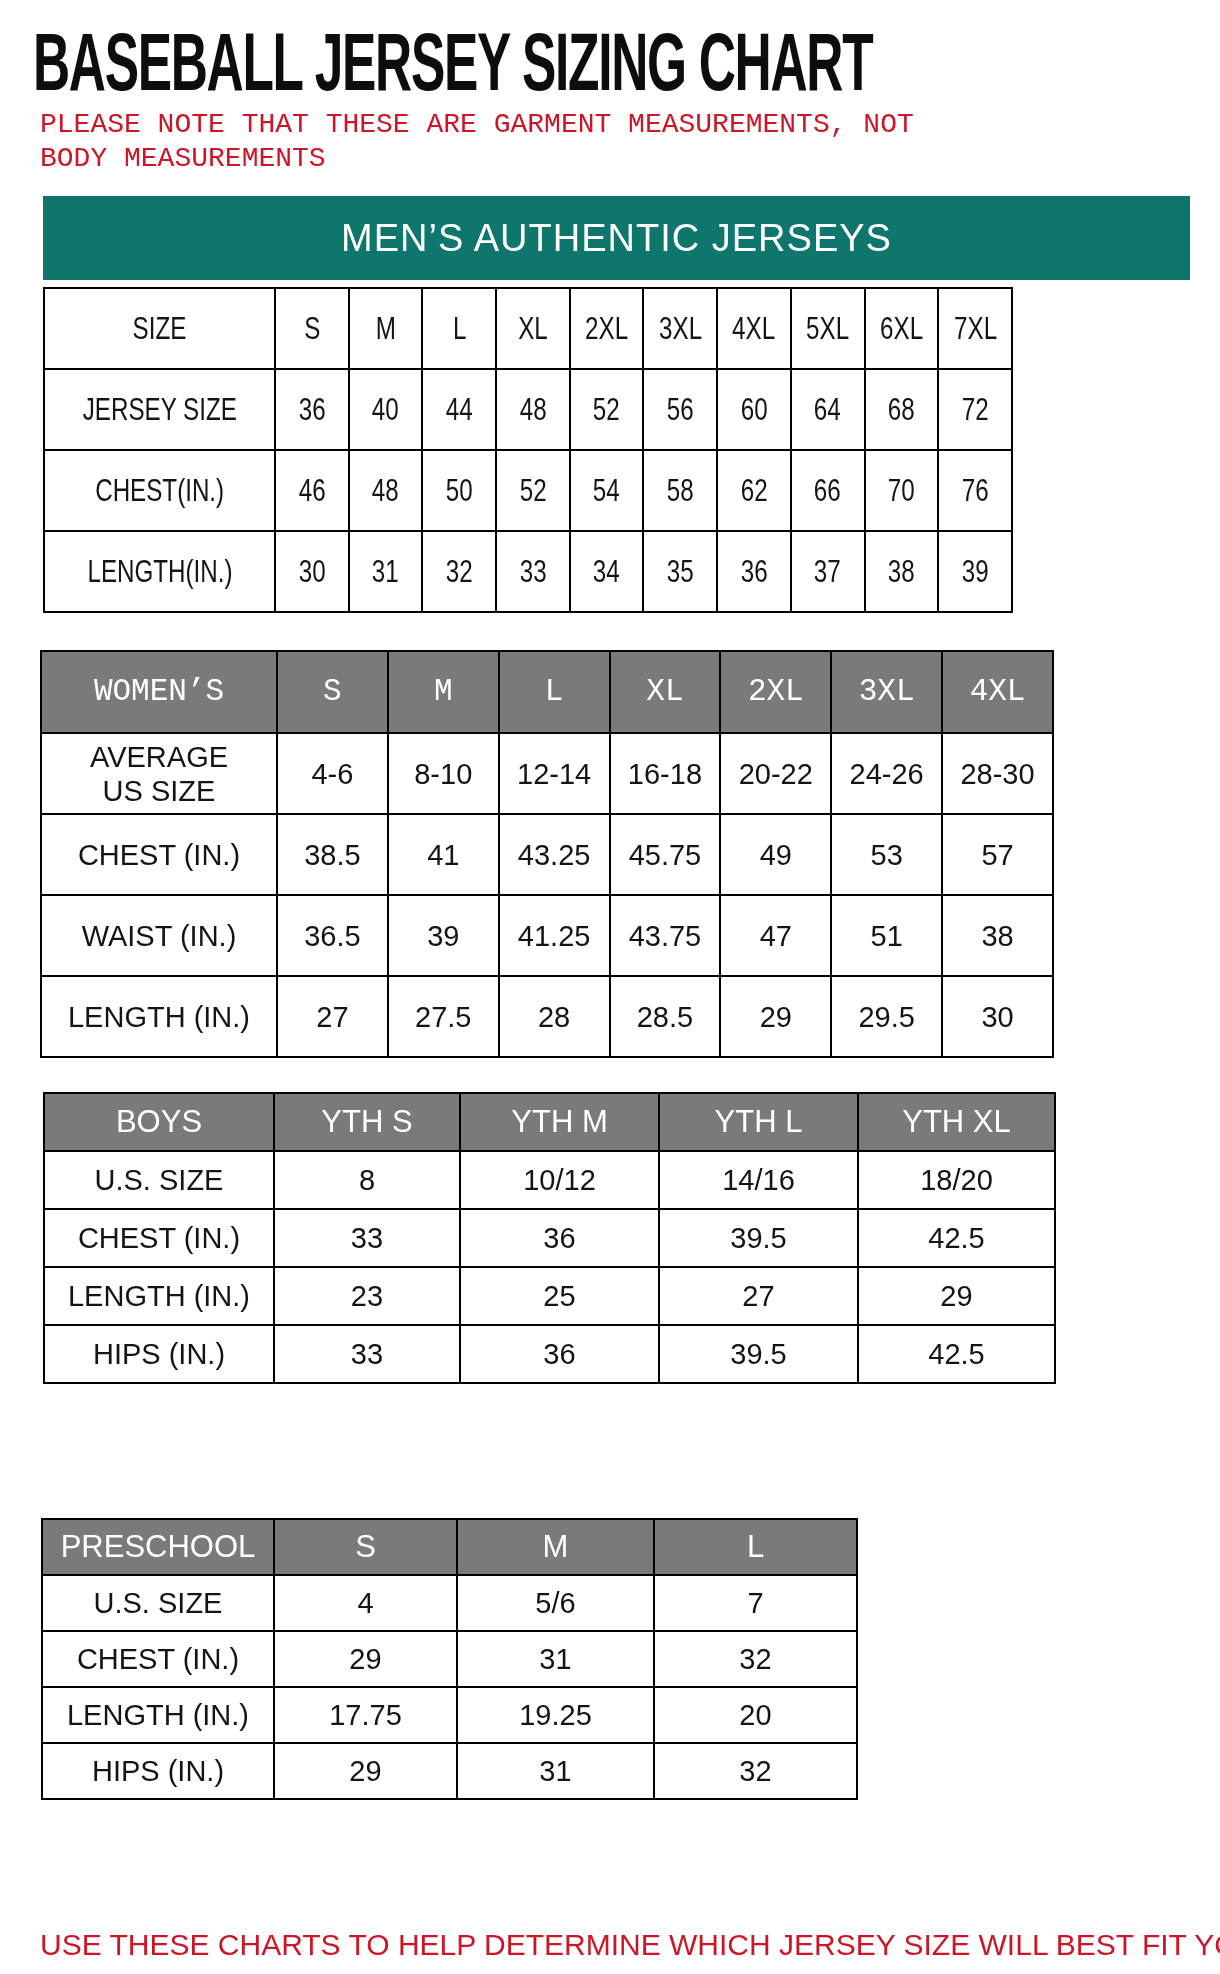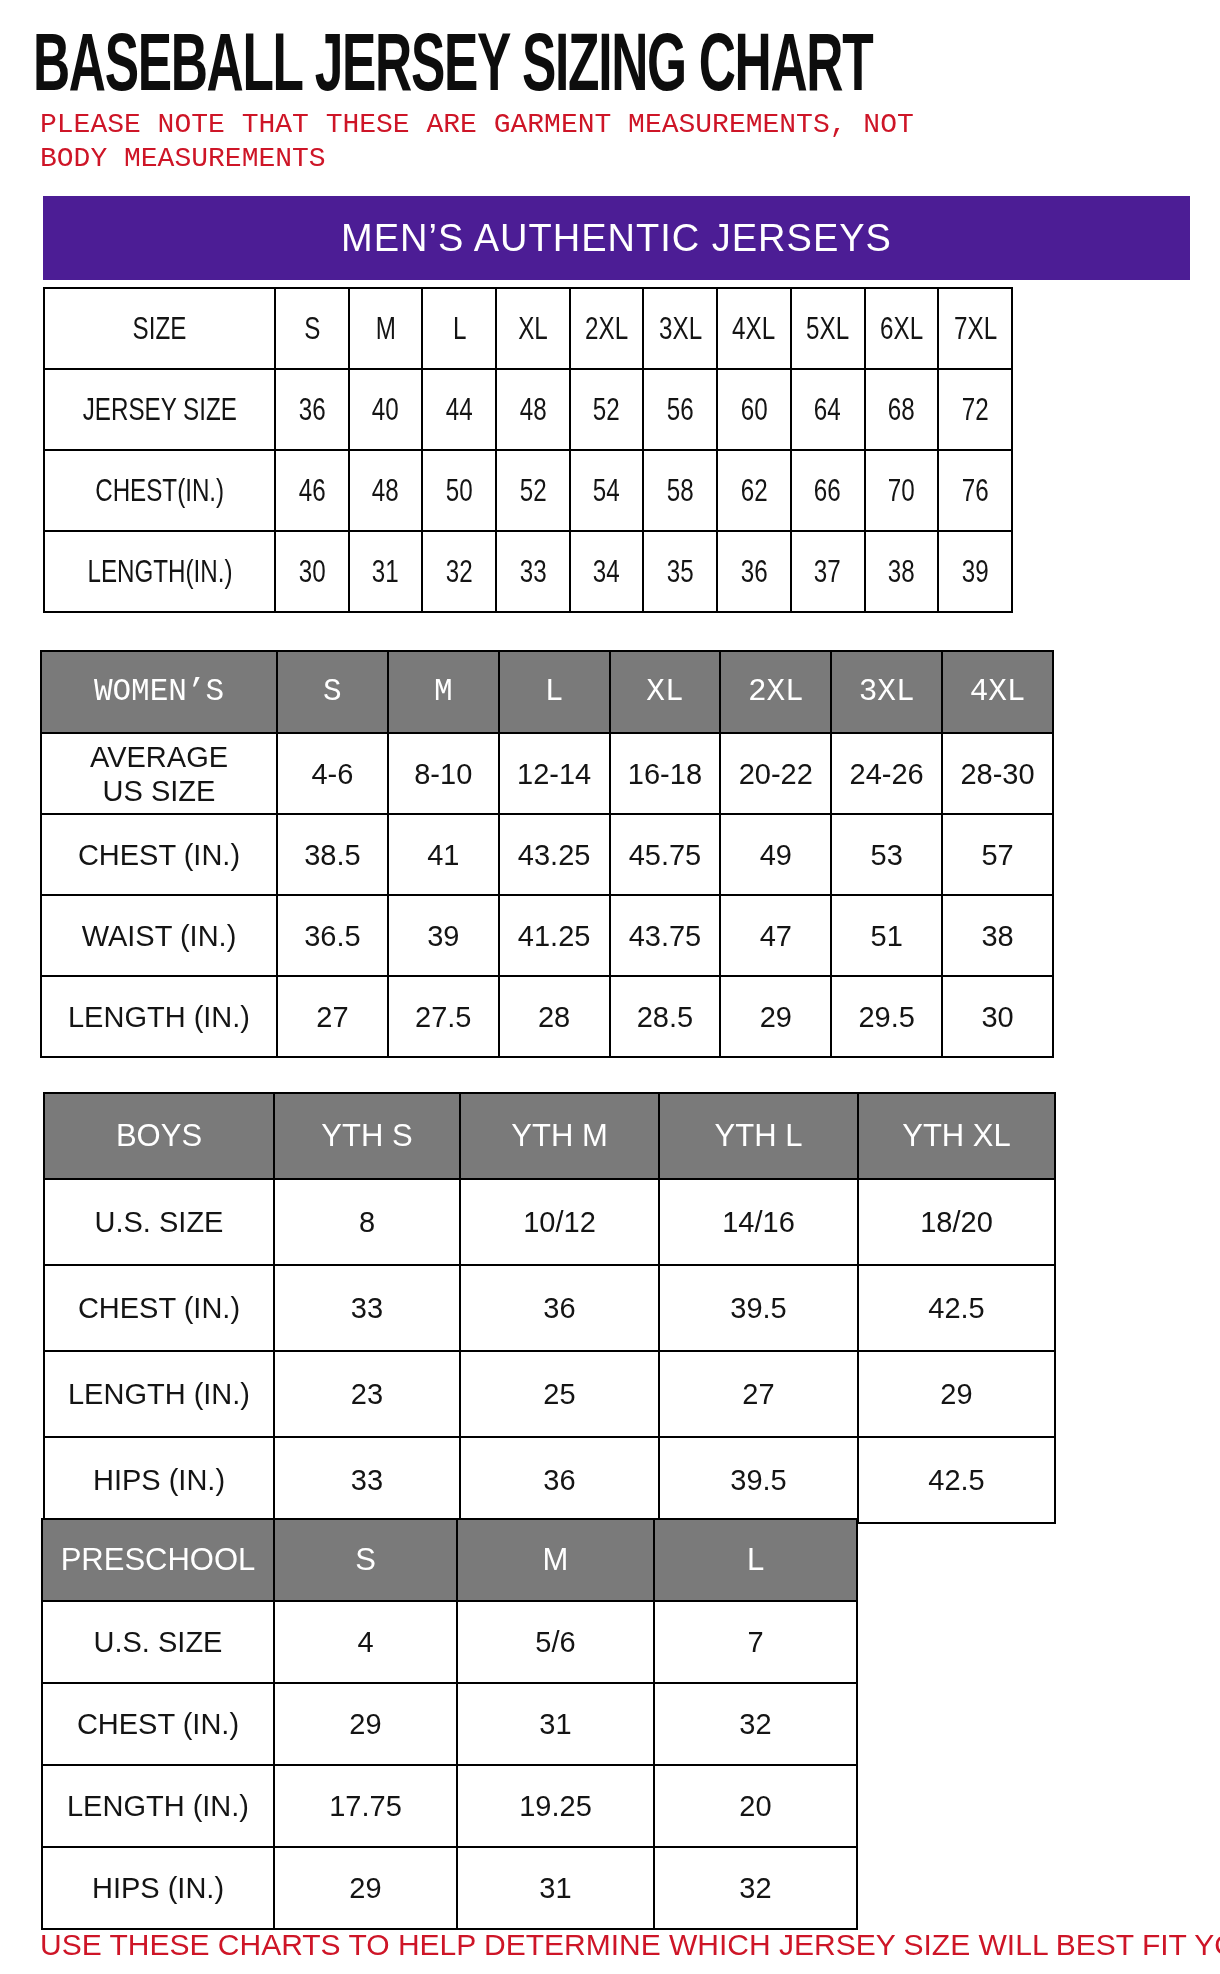--- a/index.html
+++ b/index.html
@@ -10,44 +10,44 @@
   #page-title{position:absolute;left:33px;top:22px;font-size:78px;line-height:76px;
     font-weight:bold;color:#0d0d0d;white-space:nowrap;letter-spacing:-2px;
     transform:scale(0.66,1.04);transform-origin:left top;}
   #note-text{position:absolute;left:40px;top:108px;width:880px;
     font-size:28px;line-height:34px;color:#CE1527;font-family:Liberation Mono, monospace;}
   #footer-note{position:absolute;left:40px;top:1928px;width:1170px;
     font-size:30px;line-height:34px;color:#CE1527;white-space:nowrap;}
 
   
   #mens-banner{position:absolute;left:43px;top:196px;width:1147px;height:84px;
-    background:#4c1d95;display:flex;align-items:center;justify-content:center;}
+    background:#0f766e;display:flex;align-items:center;justify-content:center;}
   #mens-banner span{color:#ffffff;font-size:38px;letter-spacing:1px;}
 
   
   table.sheet{position:absolute;border-collapse:collapse;table-layout:fixed;
     background:#ffffff;}
   table.sheet td{border:2px solid #000000;text-align:center;vertical-align:middle;
     font-size:29px;padding:0;white-space:pre-line;line-height:34px;}
   tr.hdr td{background:#7A7A7A;color:#ffffff;font-size:31px;}
 
   #mens-table{left:43px;top:287px;width:970px;}
   #mens-table tr{height:81px;}
   #mens-table td{font-size:31px;}
   .cond{display:inline-block;transform:scaleX(0.78);transform-origin:center;white-space:pre-line;}
 
   #womens-table{left:40px;top:650px;width:1014px;}
   #womens-table tr{height:81px;}
   #womens-table tr.hdr{height:82px;font-family:Liberation Mono, monospace;}
 
   #boys-table{left:43px;top:1092px;width:1013px;}
-  #boys-table tr{height:86px;}
+  #boys-table tr{height:58px;}
 
   #preschool-table{left:41px;top:1518px;width:817px;}
-  #preschool-table tr{height:82px;}
+  #preschool-table tr{height:56px;}
 </style>
 </head>
 <body>
 
 <div id="page-title">BASEBALL JERSEY SIZING CHART</div>
 <div id="note-text">PLEASE NOTE THAT THESE ARE GARMENT MEASUREMENTS, NOT BODY MEASUREMENTS</div>
 
 <div id="mens-banner">
   <span>MEN’S AUTHENTIC JERSEYS</span>
 </div>

